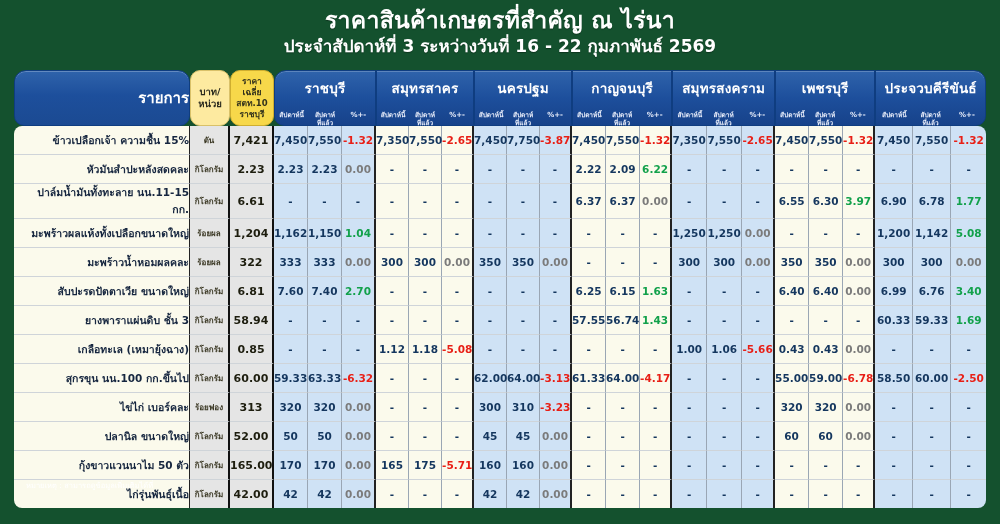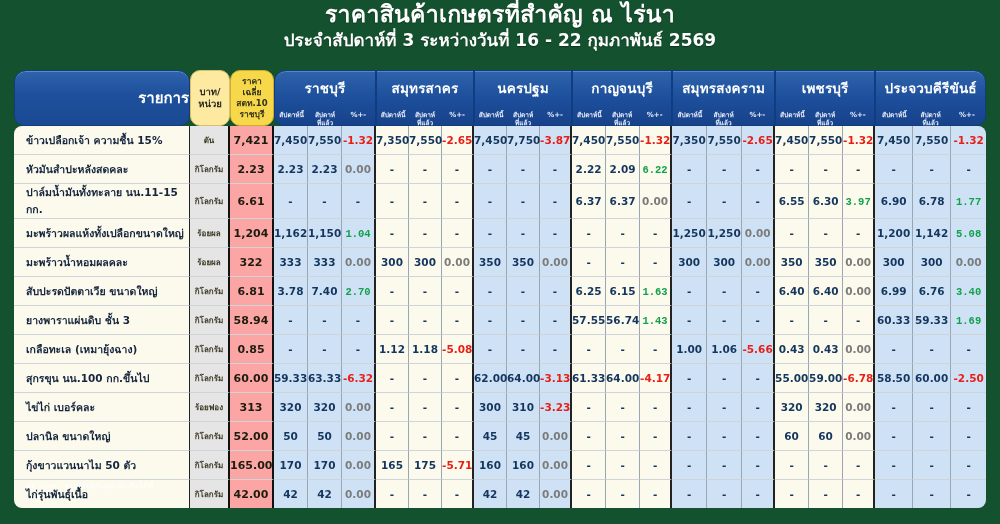--- a/index.html
+++ b/index.html
@@ -4,21 +4,21 @@
 <style>
   html,body{margin:0;padding:0;}
   body{
     width:1000px;height:524px;overflow:hidden;
     background:#14512e;
     font-family:"DejaVu Sans","Liberation Sans",sans-serif;
   }
   .page{position:relative;width:1000px;height:524px;box-sizing:border-box;}
 
   
-  .title-wrap{text-align:center;}
+  .title-wrap{text-align:center;padding-top:6px;}
   .title{
     color:#ffffff;font-size:23px;font-weight:bold;letter-spacing:.3px;
     line-height:28px;text-shadow:0 1px 1px rgba(0,0,0,.35);
   }
   .subtitle{
     color:#ffffff;font-size:17px;font-weight:bold;line-height:24px;
     text-shadow:0 1px 1px rgba(0,0,0,.35);
   }
 
   
@@ -78,45 +78,45 @@
 
   
   tbody td{
     padding:0;border:0;height:28px;vertical-align:middle;
     font-size:10.5px;font-weight:bold;text-align:center;
     border-bottom:1px solid #cfd4d9;
   }
   tbody tr:last-child td{border-bottom:0;}
 
   td.c-item{
-    background:#fbfaec;text-align:left;padding-left:12px;
+    background:#fbfaec;text-align:right;padding-left:12px;
     font-size:10.5px;color:#16263f;font-weight:bold;
     border-right:1px solid #222;
   }
   tr:first-child td.c-item{border-top-left-radius:8px;}
   tr:last-child td.c-item{border-bottom-left-radius:8px;}
 
   td.c-unit{
     background:#e5e5e5;color:#3a3723;font-size:8px;font-weight:bold;
     border-right:2px solid #111;
   }
   td.c-avg{
-    background:#fca5a5;color:#1d1d0e;font-size:11px;font-weight:bold;
+    background:#e5e5e5;color:#1d1d0e;font-size:11px;font-weight:bold;
     border-right:2px solid #111;
   }
 
   td.blue{background:#cfe2f5;color:#14365e;}
   td.cream{background:#fbfaec;color:#14365e;}
   td.val{border-right:1px solid #9aa6b4;}
   td.pct{border-right:2px solid #222;}
   tr td.pct.lastcol{border-right:0;}
   tr:first-child td.lastcol{border-top-right-radius:8px;}
   tr:last-child td.lastcol{border-bottom-right-radius:8px;}
 
-  .up{color:#12a14b;font-family:Liberation Mono, monospace;}
+  .up{color:#12a14b;}
   .down{color:#e81f16;}
   .flat{color:#7b7b7b;font-weight:bold;}
   .dash{color:#14365e;}
 
   
   .footer{
     position:absolute;left:26px;top:480px;width:950px;color:#ffffff;
     font-size:7.5px;line-height:11px;
   }
   .footer .lbl{display:inline-block;}
@@ -379,21 +379,21 @@
             <td class="cream val">350</td>
             <td class="cream pct"><span class="flat">0.00</span></td>
             <td class="blue val">300</td>
             <td class="blue val">300</td>
             <td class="blue pct lastcol"><span class="flat">0.00</span></td>
           </tr>
           <tr>
             <td class="c-item">สับปะรดปัตตาเวีย ขนาดใหญ่</td>
             <td class="c-unit">กิโลกรัม</td>
             <td class="c-avg">6.81</td>
-            <td class="blue val">3.78</td>
+            <td class="blue val">7.60</td>
             <td class="blue val">7.40</td>
             <td class="blue pct"><span class="up">2.70</span></td>
             <td class="cream val">-</td>
             <td class="cream val">-</td>
             <td class="cream pct"><span class="dash">-</span></td>
             <td class="blue val">-</td>
             <td class="blue val">-</td>
             <td class="blue pct"><span class="dash">-</span></td>
             <td class="cream val">6.25</td>
             <td class="cream val">6.15</td>

